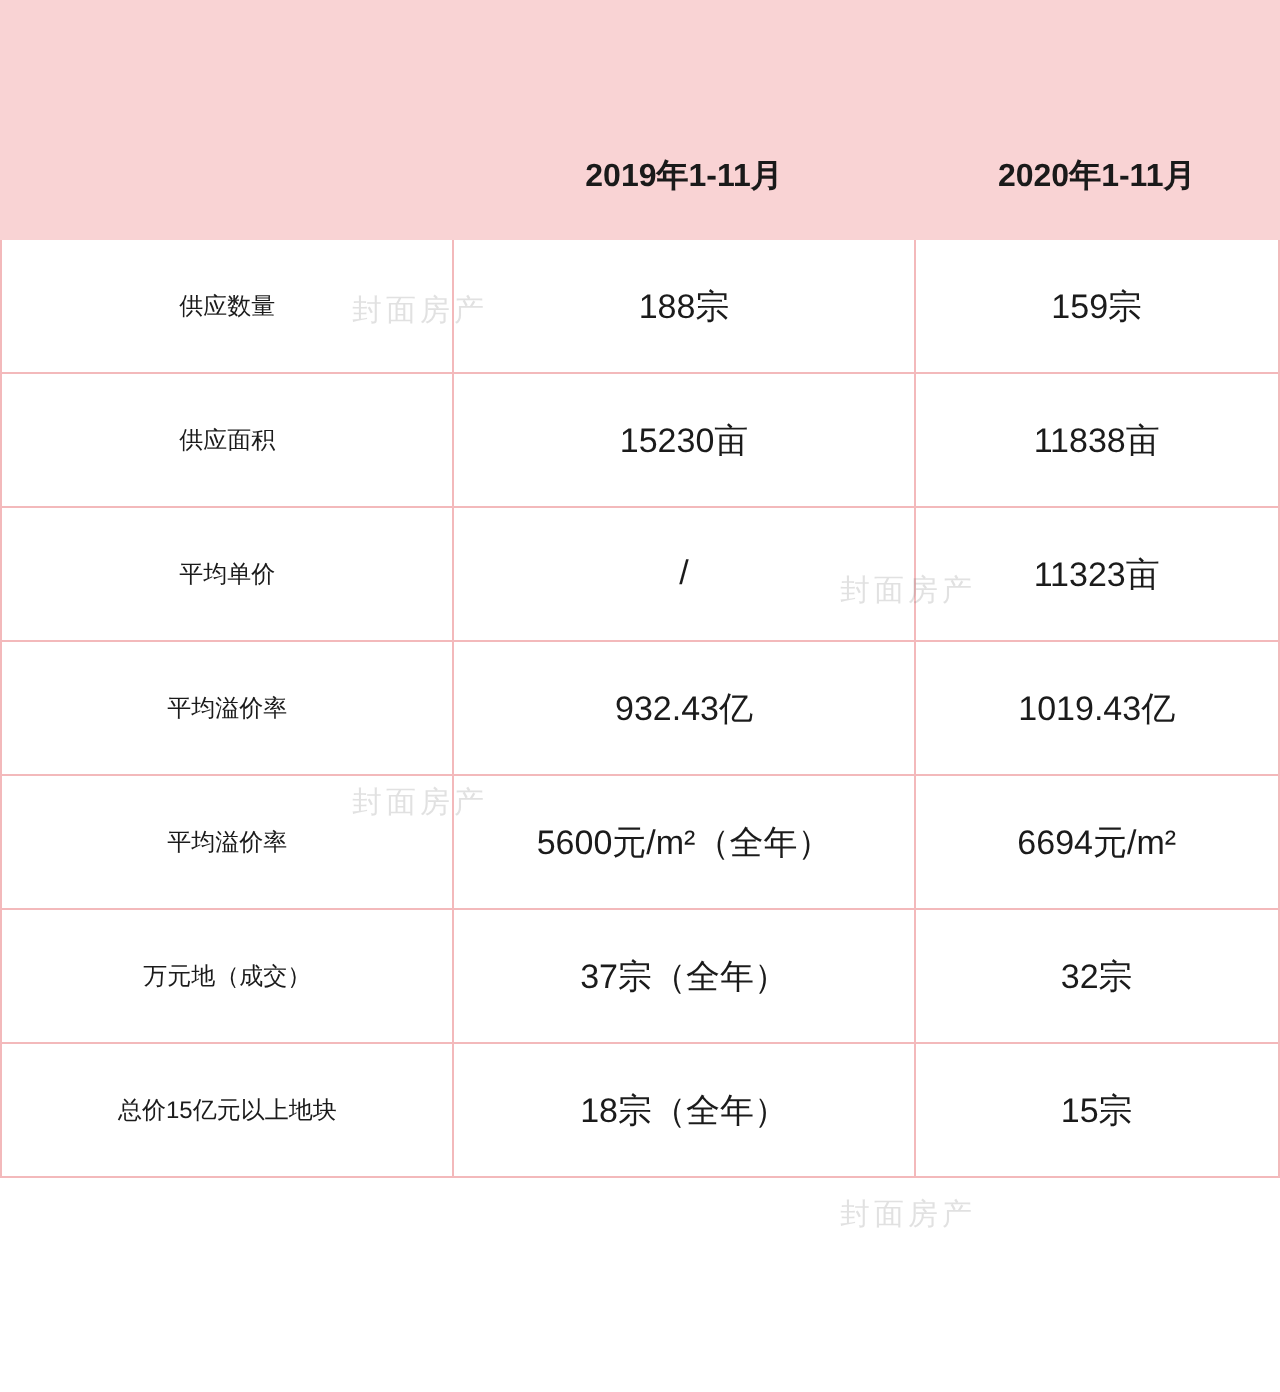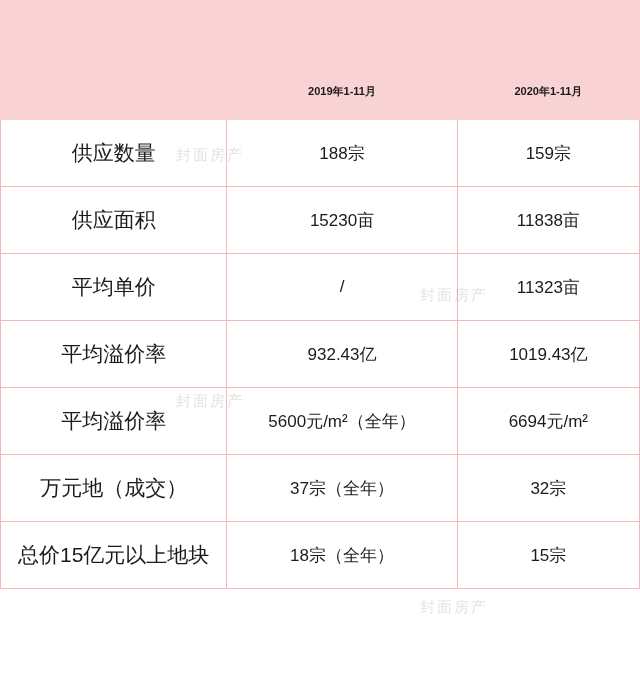--- a/index.html
+++ b/index.html
@@ -26,37 +26,37 @@
     color: #222222;
     font-size: 15px;
     padding: 0;
     position: relative;
   }
   .head-row td {
     background: #f9d3d4;
     height: 98px;
     border-color: #f9d3d4;
     font-weight: bold;
-    font-size: 11px;
+    font-size: 16px;
     color: #1a1a1a;
     vertical-align: bottom;
     padding-bottom: 20px;
   }
   .head-row td.corner {
     background: #f9d3d4;
   }
   .col-label { width: 226px; }
   .col-a { width: 230px; }
   .col-b { width: 182px; }
 
   .body-row td {
     height: 66px;
   }
   .body-row td.label {
-    font-size: 21px;
+    font-size: 12px;
     color: #1b1b1b;
   }
   .body-row td.val {
     font-size: 17px;
     color: #1b1b1b;
   }
   
   .wm {
     position: absolute;
     color: rgba(120,120,120,0.22);

